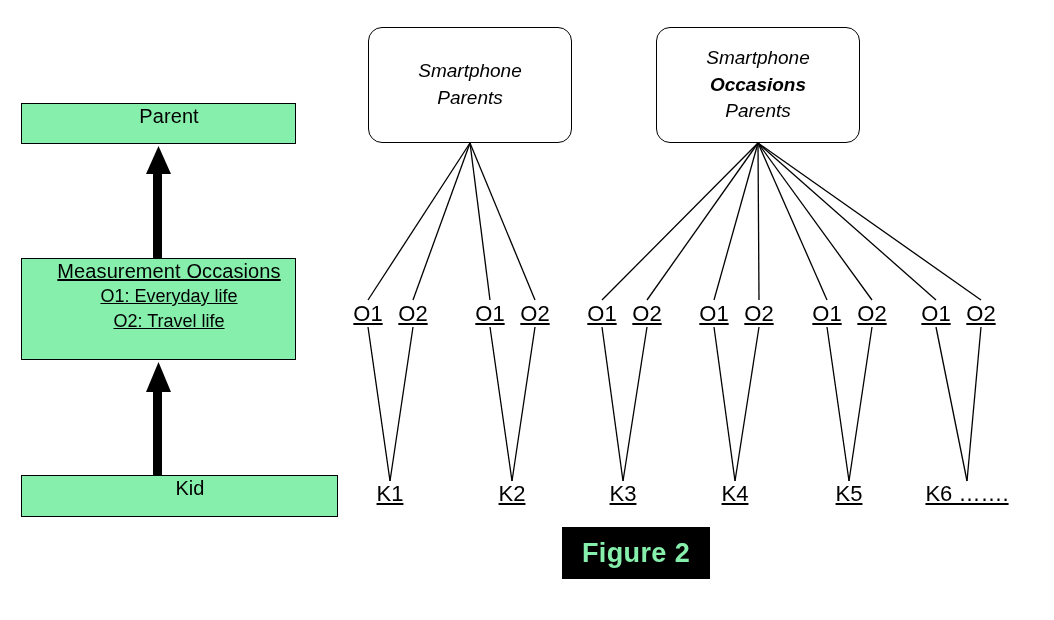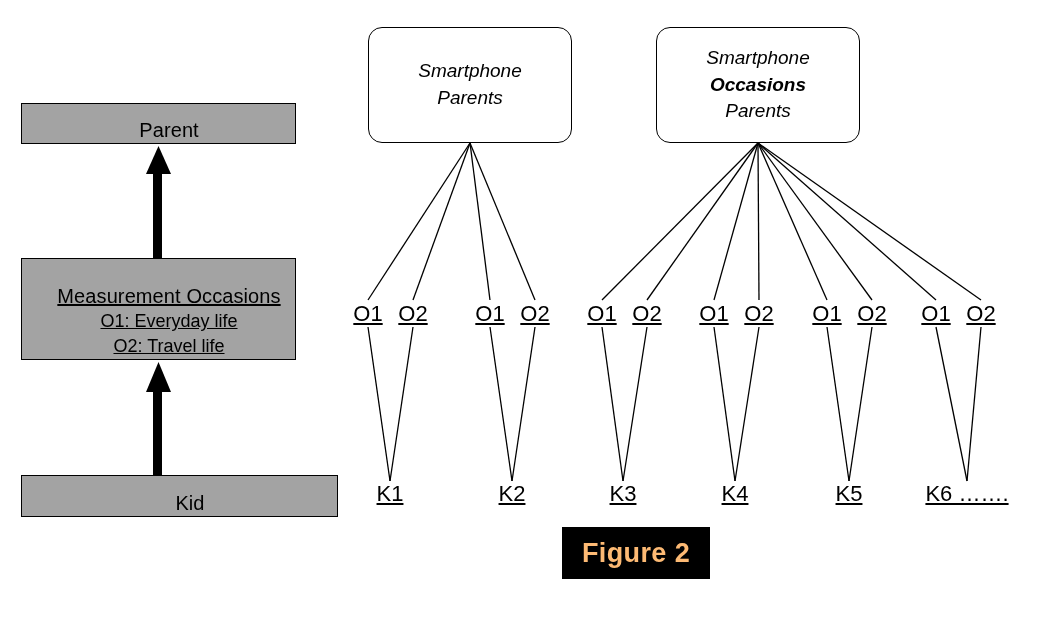--- a/index.html
+++ b/index.html
@@ -16,26 +16,26 @@
     position: relative;
     width: 1054px;
     height: 620px;
     background: #ffffff;
     overflow: hidden;
   }
   
   .lbox {
     position: absolute;
     border: 1.6px solid #000;
-    background: #a3a3a3;
+    background: #86efac;
     box-sizing: border-box;
     display: flex;
     flex-direction: column;
     align-items: center;
-    justify-content: flex-end;
+    justify-content: flex-start;
     text-align: center;
     padding-left: 21px;
   }
   .lbox .title {
     font-size: 20px;
     line-height: 1.25;
     letter-spacing: .1px;
   }
   .lbox .sub {
     font-size: 18px;
@@ -87,21 +87,21 @@
   .klabel { top: 483px; text-align: right; }
 
   
   #figure-caption {
     position: absolute;
     left: 562px;
     top: 527px;
     width: 148px;
     height: 52px;
     background: #000000;
-    color: #fdba74;
+    color: #86efac;
     font-size: 27px;
     font-weight: bold;
     display: flex;
     align-items: center;
     justify-content: center;
     letter-spacing: .4px;
   }
 </style>
 </head>
 <body>

